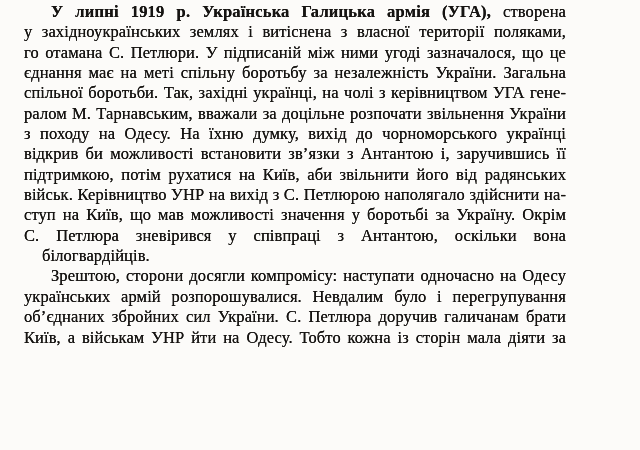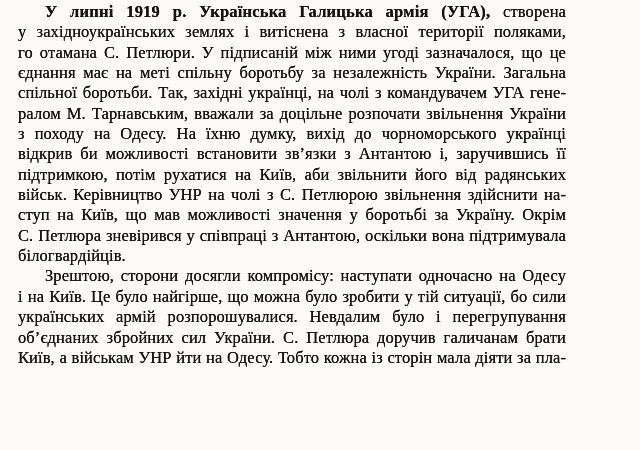--- a/index.html
+++ b/index.html
@@ -9,21 +9,21 @@
   body {
     width: 640px;
     height: 450px;
     overflow: hidden;
     font-family: "Liberation Serif", "DejaVu Serif", serif;
   }
   .page {
     box-sizing: border-box;
     width: 572px;
     height: 450px;
-    padding: 2px 6px 0 18px;
+    padding: 2px 6px 0 24px;
   }
   .paragraph {
     margin: 0;
     padding: 0;
   }
   .line {
     height: 20.35px;
     line-height: 20.35px;
     font-size: 16.5px;
     overflow: hidden;
@@ -32,45 +32,45 @@
     
     text-shadow: 0 0 0.45px currentColor;
     letter-spacing: 0.1px;
   }
   .line.indent {
     text-indent: 27px;
   }
   .line.last {
     text-align: left;
     text-align-last: left;
+    margin-left: 18px;
   }
   .line b {
     font-weight: bold;
     letter-spacing: 0.2px;
   }
 </style>
 </head>
 <body style="background: rgb(252, 251, 249);">
 
 <div class="page" style="color: rgb(22, 20, 18);">
     <div class="paragraph">
       <div class="line indent"><b>У липні 1919 р. Українська Галицька армія (УГА),</b> створена</div>
       <div class="line">у західноукраїнських землях і витіснена з власної території поляками,</div>
       <div class="line">го отамана С. Петлюри. У підписаній між ними угоді зазначалося, що це</div>
       <div class="line">єднання має на меті спільну боротьбу за незалежність України. Загальна</div>
-      <div class="line">спільної боротьби. Так, західні українці, на чолі з командувачем УГА гене-</div>
+      <div class="line">спільної боротьби. Так, західні українці, на чолі з керівництвом УГА гене-</div>
       <div class="line">ралом М. Тарнавським, вважали за доцільне розпочати звільнення України</div>
       <div class="line">з походу на Одесу. На їхню думку, вихід до чорноморського українці</div>
       <div class="line">відкрив би можливості встановити зв’язки з Антантою і, заручившись її</div>
       <div class="line">підтримкою, потім рухатися на Київ, аби звільнити його від радянських</div>
-      <div class="line">військ. Керівництво УНР на чолі з С. Петлюрою звільнення здійснити на-</div>
+      <div class="line">військ. Керівництво УНР на вихід з С. Петлюрою наполягало здійснити на-</div>
       <div class="line">ступ на Київ, що мав можливості значення у боротьбі за Україну. Окрім того,</div>
       <div class="line">С. Петлюра зневірився у співпраці з Антантою, оскільки вона підтримувала</div>
       <div class="line last">білогвардійців.</div>
     </div>
     <div class="paragraph">
       <div class="line indent">Зрештою, сторони досягли компромісу: наступати одночасно на Одесу</div>
-      <div class="line">і на Київ. Це було найгірше, що можна було зробити у тій ситуації, бо сили</div>
       <div class="line">українських армій розпорошувалися. Невдалим було і перегрупування</div>
       <div class="line">об’єднаних збройних сил України.  С. Петлюра доручив галичанам брати</div>
       <div class="line">Київ, а військам УНР йти на Одесу. Тобто кожна із сторін мала діяти за пла-</div>
     </div>
   </div>
 
 </body></html>

